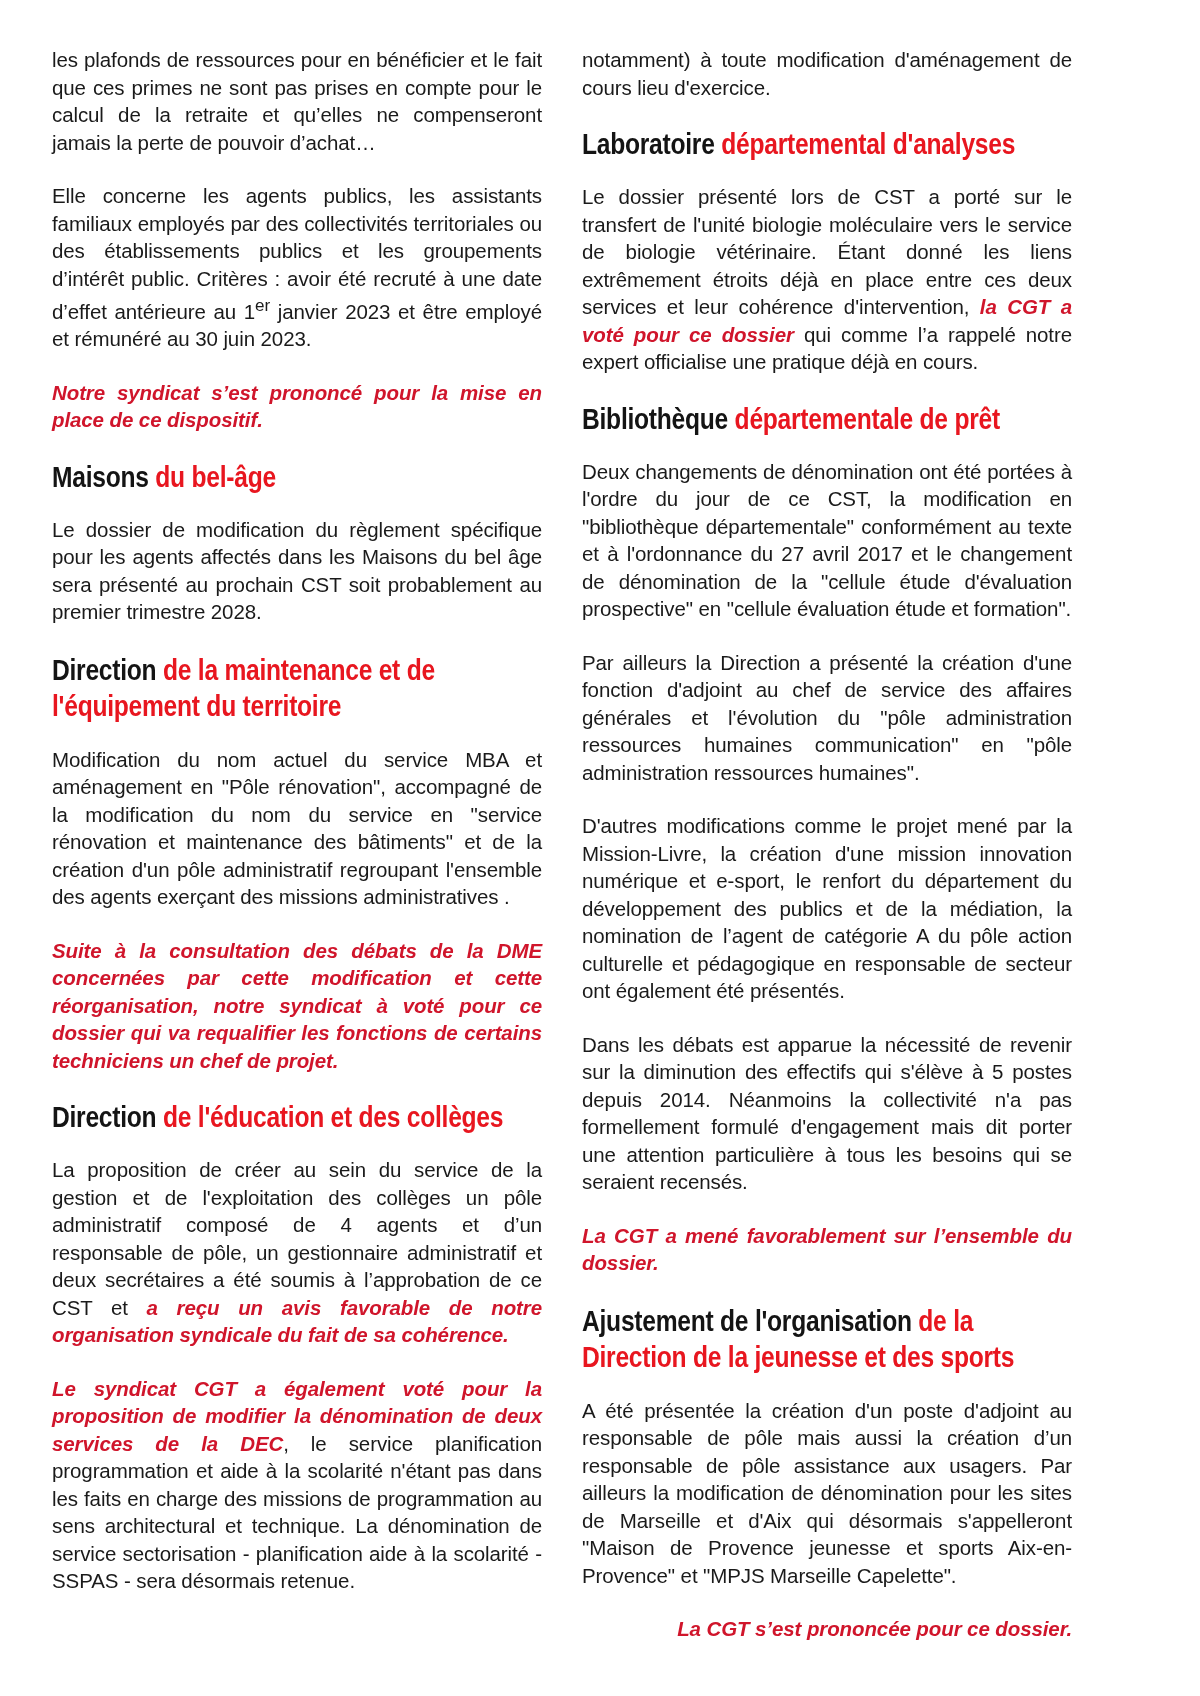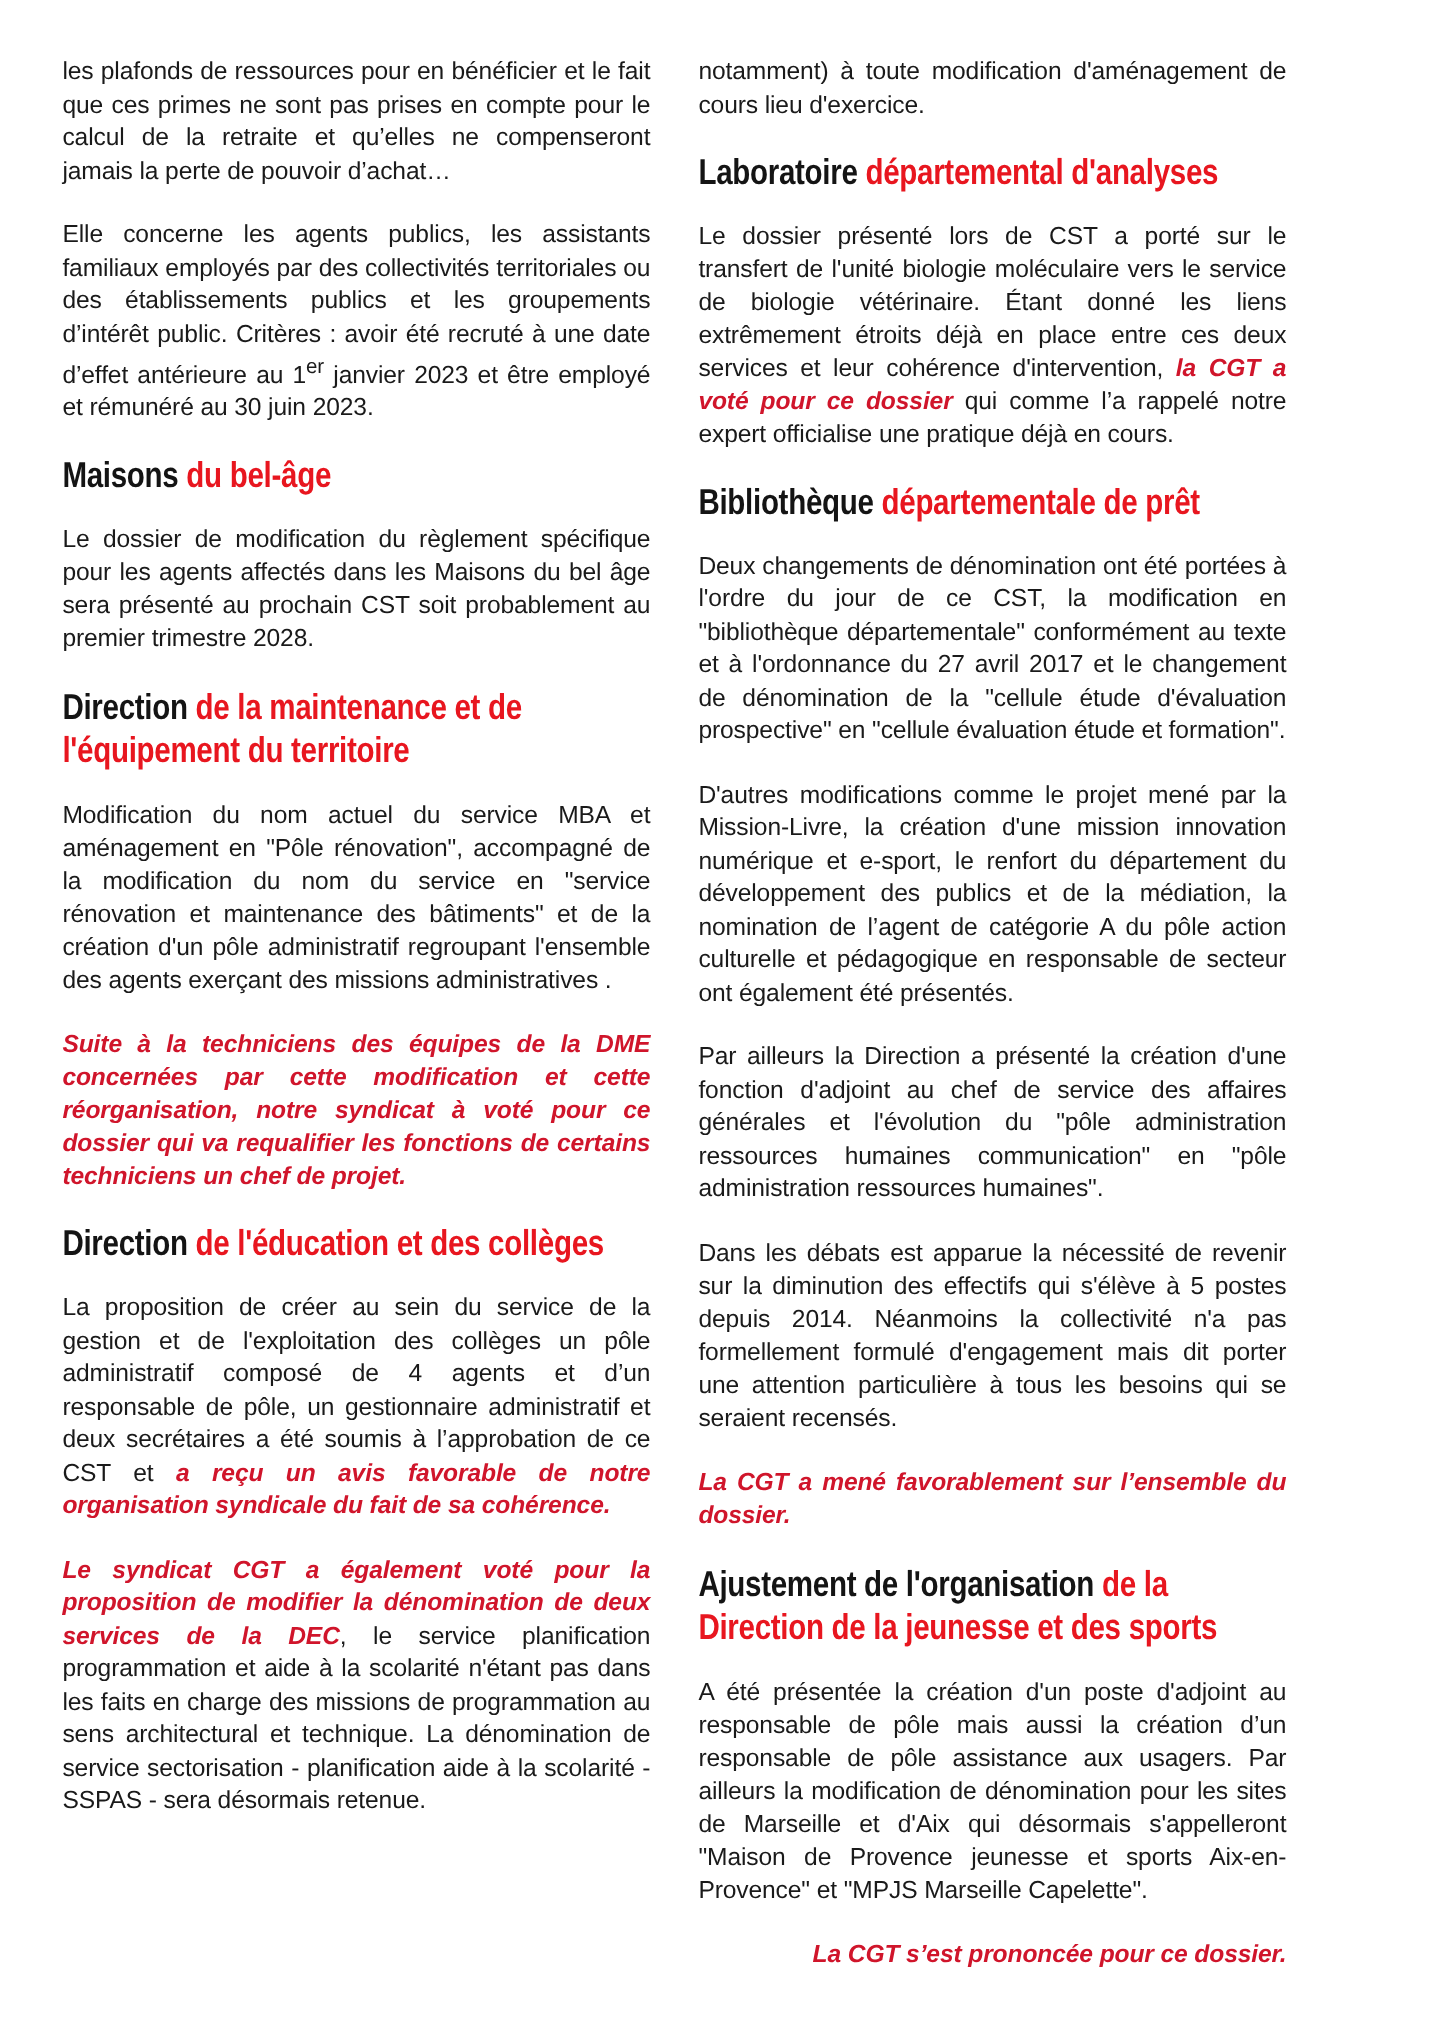--- a/index.html
+++ b/index.html
@@ -88,34 +88,35 @@
 
 <div class="page">
   <div class="columns">
 
     <div class="col">
 
       <p class="body">les plafonds de ressources pour en bénéficier et le fait que ces primes ne sont pas prises en compte pour le calcul de la retraite et qu’elles ne compenseront jamais la perte de pouvoir d’achat…</p>
 
       <p class="body">Elle concerne les agents publics, les assistants familiaux employés par des collectivités territoriales ou des établissements publics et les groupements d’intérêt public. Critères : avoir été recruté à une date d’effet antérieure au 1<sup>er</sup> janvier 2023 et être employé et rémunéré au 30 juin 2023.</p>
 
+      <p class="red-block">Notre syndicat s’est prononcé pour la mise en place de ce dispositif.</p>
 
       <h2 class="sec">
         <span>Maisons </span><span class="hl">du bel-âge</span>
       </h2>
 
       <p class="body">Le dossier de modification du règlement spécifique pour les agents affectés dans les Maisons du bel âge sera présenté au prochain CST soit probablement au premier trimestre 2028.</p>
 
       <h2 class="sec two-line">
         <span>Direction </span><span class="hl">de la maintenance et de l'équipement du territoire</span>
       </h2>
 
       <p class="body">Modification du nom actuel du service MBA et aménagement en "Pôle rénovation", accompagné de la modification du nom du service en "service rénovation et maintenance des bâtiments" et de la création d'un pôle administratif regroupant l'ensemble des agents exerçant des missions administratives .</p>
 
-      <p class="red-block">Suite à la techniciens des équipes de la DME concernées par cette modification et cette réorganisation, notre syndicat à voté pour ce dossier qui va requalifier les fonctions de certains techniciens un chef de projet.</p>
+      <p class="red-block">Suite à la consultation des débats de la DME concernées par cette modification et cette réorganisation, notre syndicat à voté pour ce dossier qui va requalifier les fonctions de certains techniciens un chef de projet.</p>
 
       <h2 class="sec">
         <span>Direction </span><span class="hl">de l'éducation et des collèges</span>
       </h2>
 
       <p class="body">La proposition de créer au sein du service de la gestion et de l'exploitation des collèges un pôle administratif composé de 4 agents et d’un responsable de pôle, un gestionnaire administratif et deux  secrétaires a été soumis à l’approbation de ce CST et <em class="red-em">a reçu un avis favorable de notre organisation syndicale du fait de sa cohérence.</em></p>
 
       <p class="body nogap"><em class="red-em">Le syndicat CGT a également voté pour la proposition de modifier la dénomination de deux services de la DEC</em>, le service planification programmation et aide à la scolarité n'étant pas dans les faits en charge des missions de programmation au sens architectural et technique. La dénomination de service sectorisation -  planification aide à la scolarité - SSPAS - sera désormais retenue.</p>
 
     </div>
@@ -129,23 +130,23 @@
       </h2>
 
       <p class="body">Le dossier présenté lors de CST a porté sur le transfert de l'unité biologie moléculaire vers le service de biologie vétérinaire. Étant donné les liens extrêmement étroits déjà en place entre ces deux services et leur cohérence d'intervention, <em class="red-em">la CGT a voté pour ce dossier</em> qui comme l’a rappelé notre expert officialise une pratique déjà en cours.</p>
 
       <h2 class="sec">
         <span>Bibliothèque </span><span class="hl">départementale de prêt</span>
       </h2>
 
       <p class="body">Deux changements de dénomination ont été portées à l'ordre du jour de ce CST, la modification en "bibliothèque départementale" conformément au texte et à l'ordonnance du 27 avril 2017 et le changement de dénomination de la "cellule étude d'évaluation prospective" en "cellule évaluation étude et formation".</p>
 
+      <p class="body">Par ailleurs la Direction a présenté la création d'une fonction d'adjoint au chef de service des affaires générales et l'évolution du "pôle administration ressources humaines communication" en "pôle administration ressources humaines".</p>
+
       <p class="body">D'autres modifications comme le projet mené par la Mission-Livre, la création d'une mission innovation numérique et e-sport, le renfort du département du développement des publics et de la médiation, la nomination de l’agent  de catégorie A du pôle action culturelle et pédagogique en responsable de secteur ont également été présentés.</p>
-
-      <p class="body">Par ailleurs la Direction a présenté la création d'une fonction d'adjoint au chef de service des affaires générales et l'évolution du "pôle administration ressources humaines communication" en "pôle administration ressources humaines".</p>
 
       <p class="body">Dans les débats est apparue la nécessité de revenir sur la diminution des effectifs qui s'élève à 5 postes depuis 2014. Néanmoins la collectivité n'a pas formellement formulé d'engagement mais dit porter une attention particulière à tous les besoins qui se seraient recensés.</p>
 
       <p class="red-block">La CGT a mené favorablement sur l’ensemble du dossier.</p>
 
       <h2 class="sec two-line">
         <span>Ajustement de l'organisation </span><span class="hl">de la Direction de la jeunesse et des sports</span>
       </h2>
 
       <p class="body">A été présentée la création d'un poste d'adjoint au responsable de pôle mais aussi la création d’un responsable de pôle assistance aux usagers. Par ailleurs la modification de dénomination pour les sites de Marseille et d'Aix qui désormais s'appelleront "Maison de Provence jeunesse et sports Aix-en-Provence" et "MPJS Marseille Capelette".</p>

